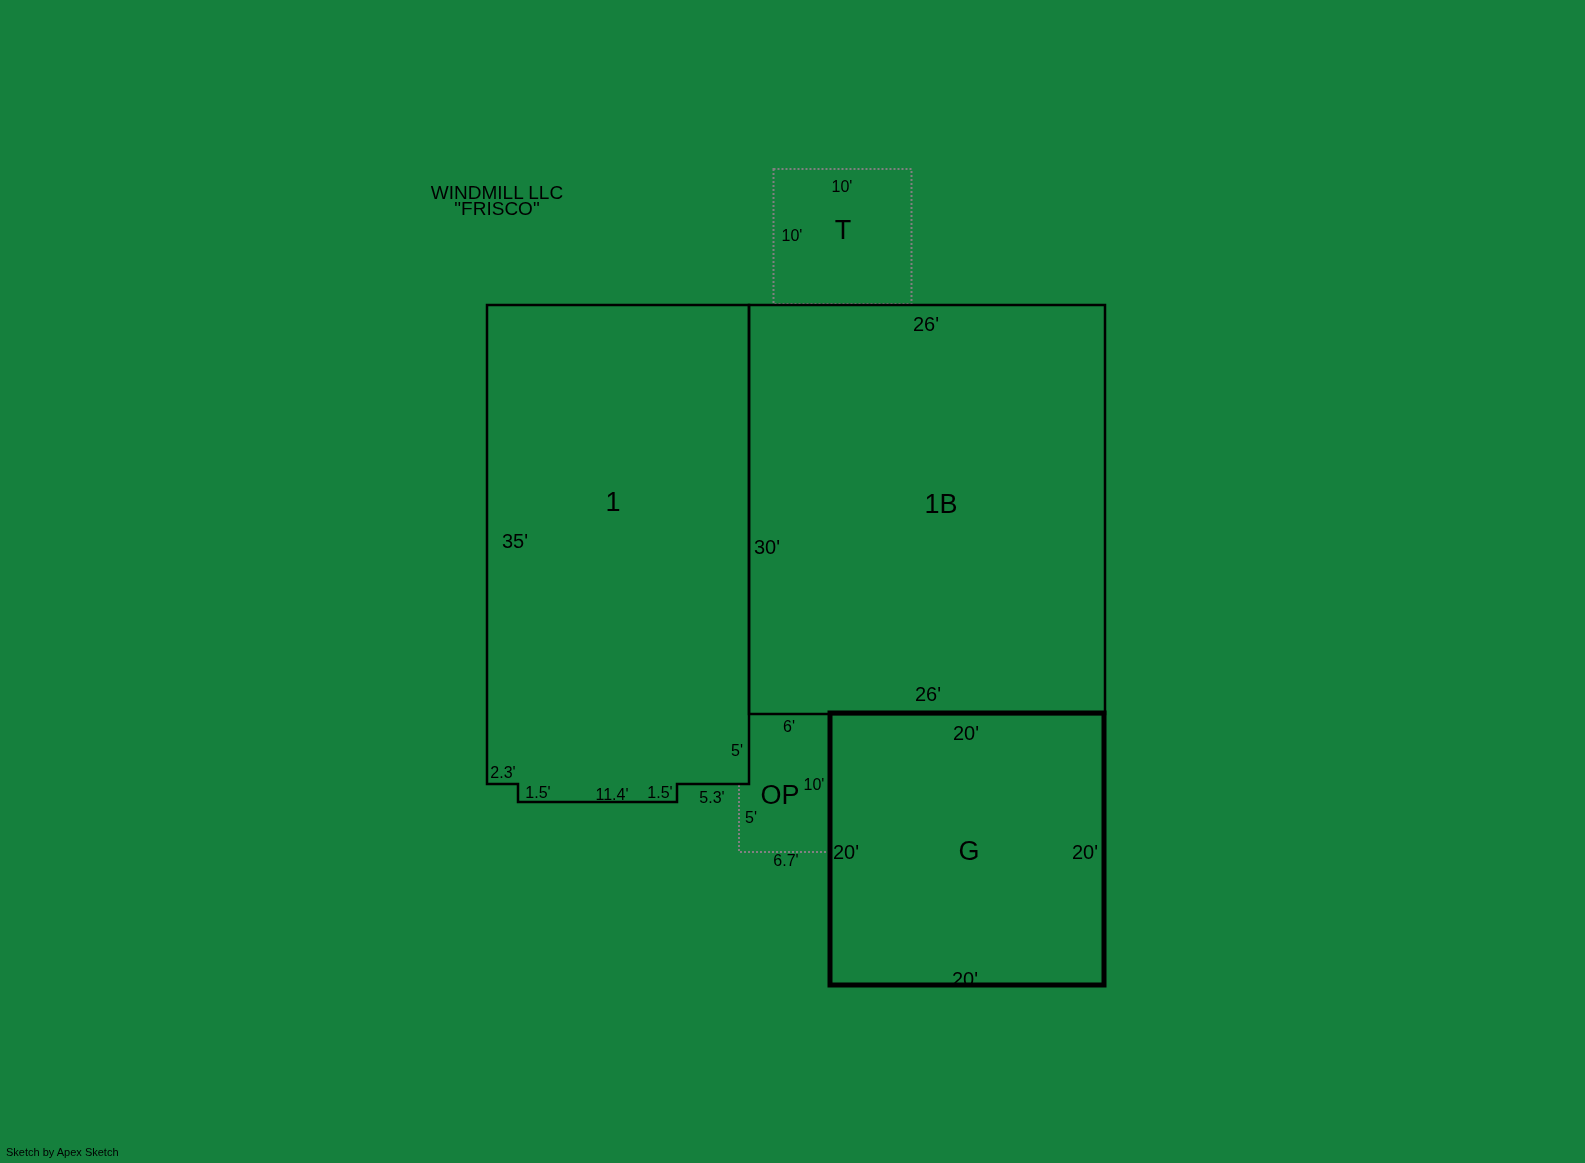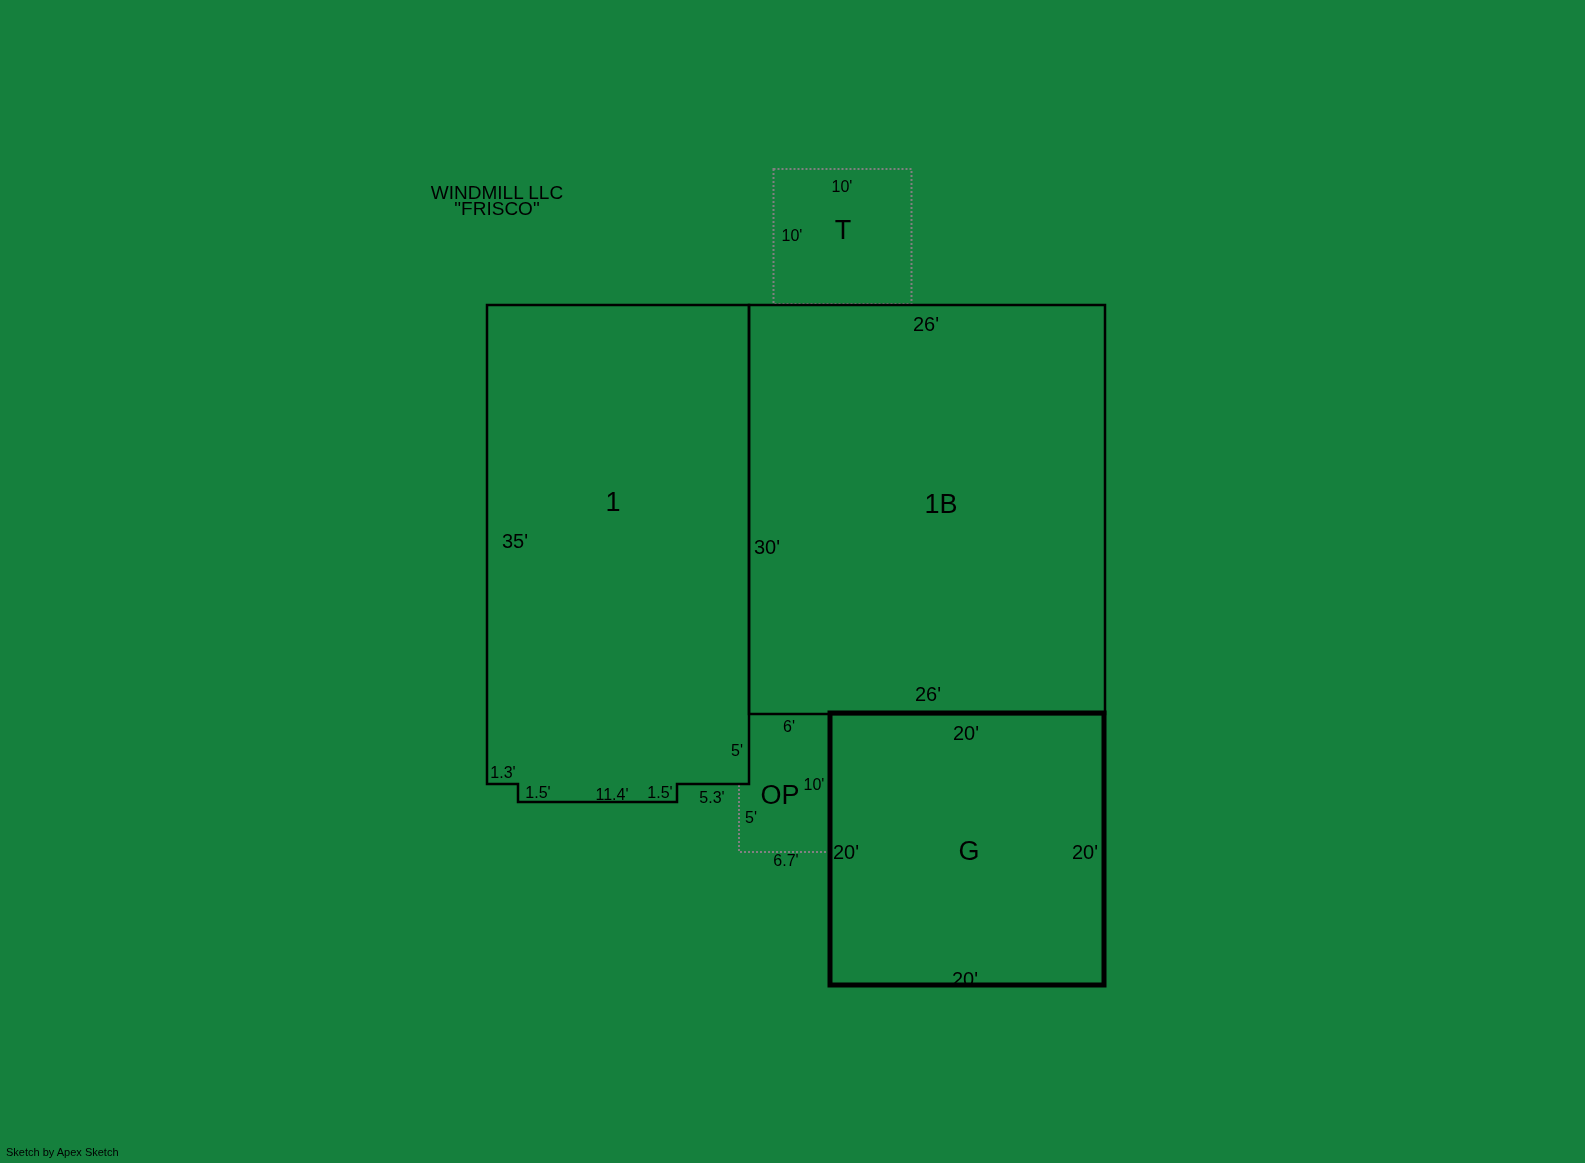--- a/index.html
+++ b/index.html
@@ -61,21 +61,21 @@
     <div>WINDMILL LLC</div>
     <div>"FRISCO"</div>
   </div>
 
   <span class="lbl dim-sm" style="left:842px; top:187px;">10'</span>
   <span class="lbl dim-sm" style="left:792px; top:236px;">10'</span>
   <span class="lbl room" style="left:843px; top:230px;">T</span>
 
   <span class="lbl room" style="left:613px; top:502px;">1</span>
   <span class="lbl dim" style="left:487px; top:541px;margin-left:28px;">35'</span>
-  <span class="lbl dim-sm" style="left:503px; top:773px;">1.3'</span>
+  <span class="lbl dim-sm" style="left:503px; top:773px;">2.3'</span>
   <span class="lbl dim-sm" style="left:538px; top:793px;">1.5'</span>
   <span class="lbl dim-sm" style="left:600px; top:795px;margin-left:12px;">11.4'</span>
   <span class="lbl dim-sm" style="left:660px; top:793px;">1.5'</span>
   <span class="lbl dim-sm" style="left:712px; top:770px;margin-top:28px;">5.3'</span>
   <span class="lbl dim-sm" style="left:737px; top:751px;">5'</span>
 
   <span class="lbl dim" style="left:926px; top:324px;">26'</span>
   <span class="lbl dim" style="left:767px; top:510px;margin-top:37px;">30'</span>
   <span class="lbl room" style="left:941px; top:504px;">1B</span>
   <span class="lbl dim" style="left:928px; top:694px;">26'</span>

